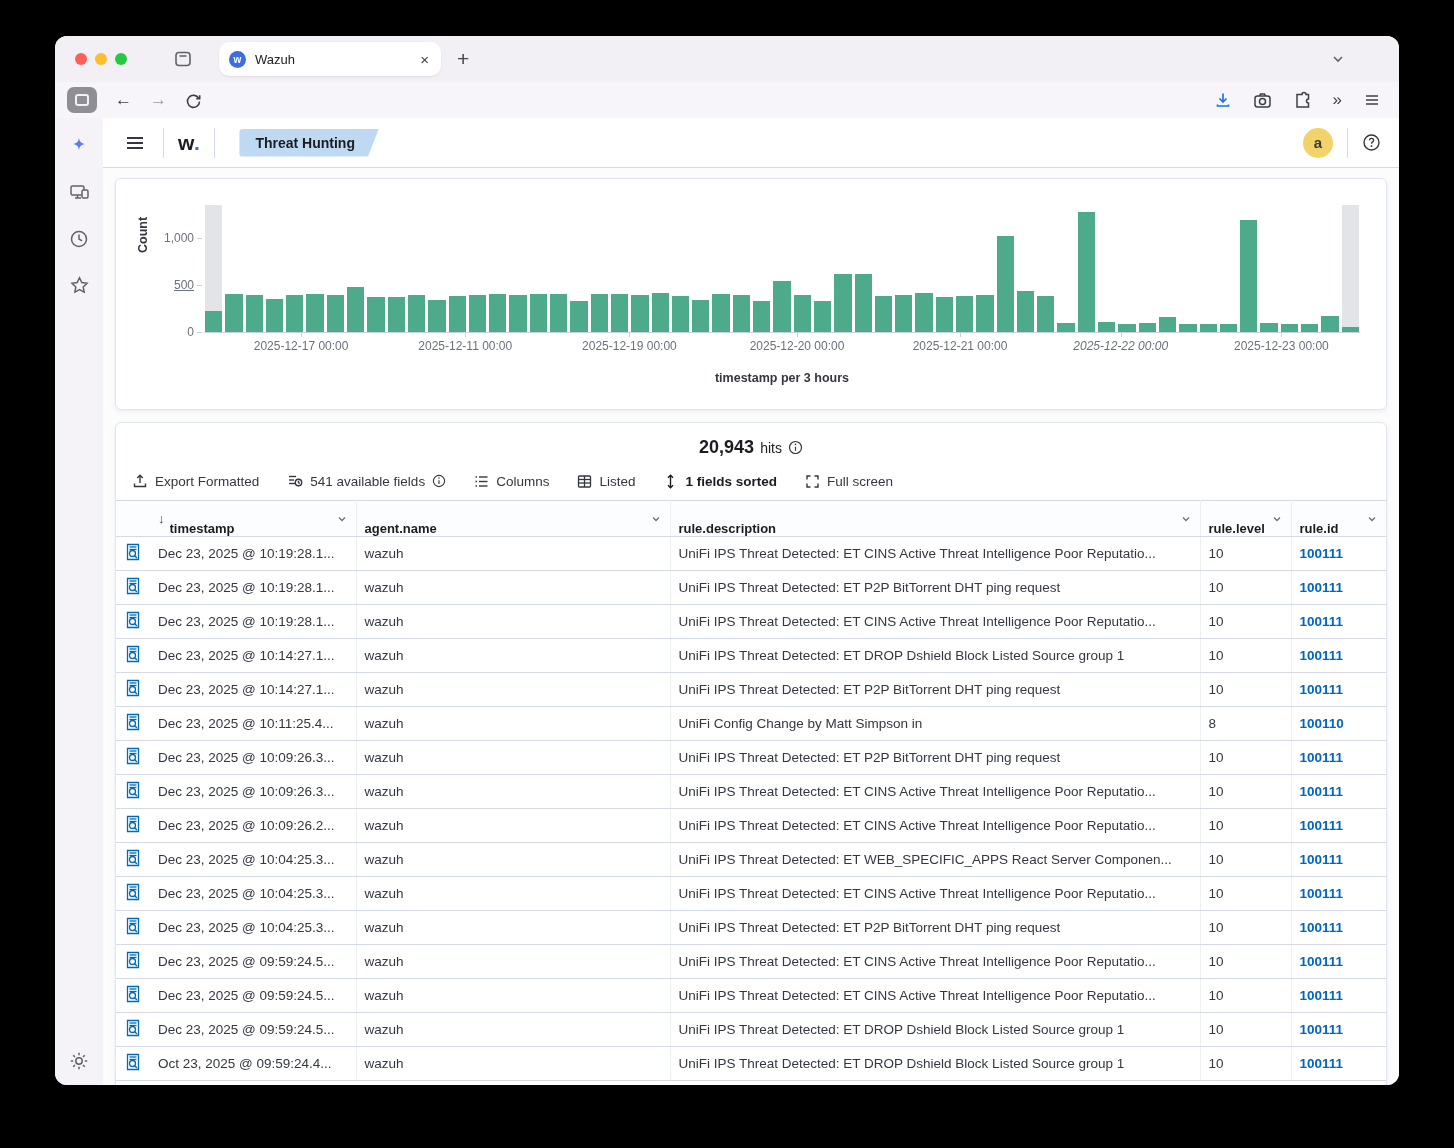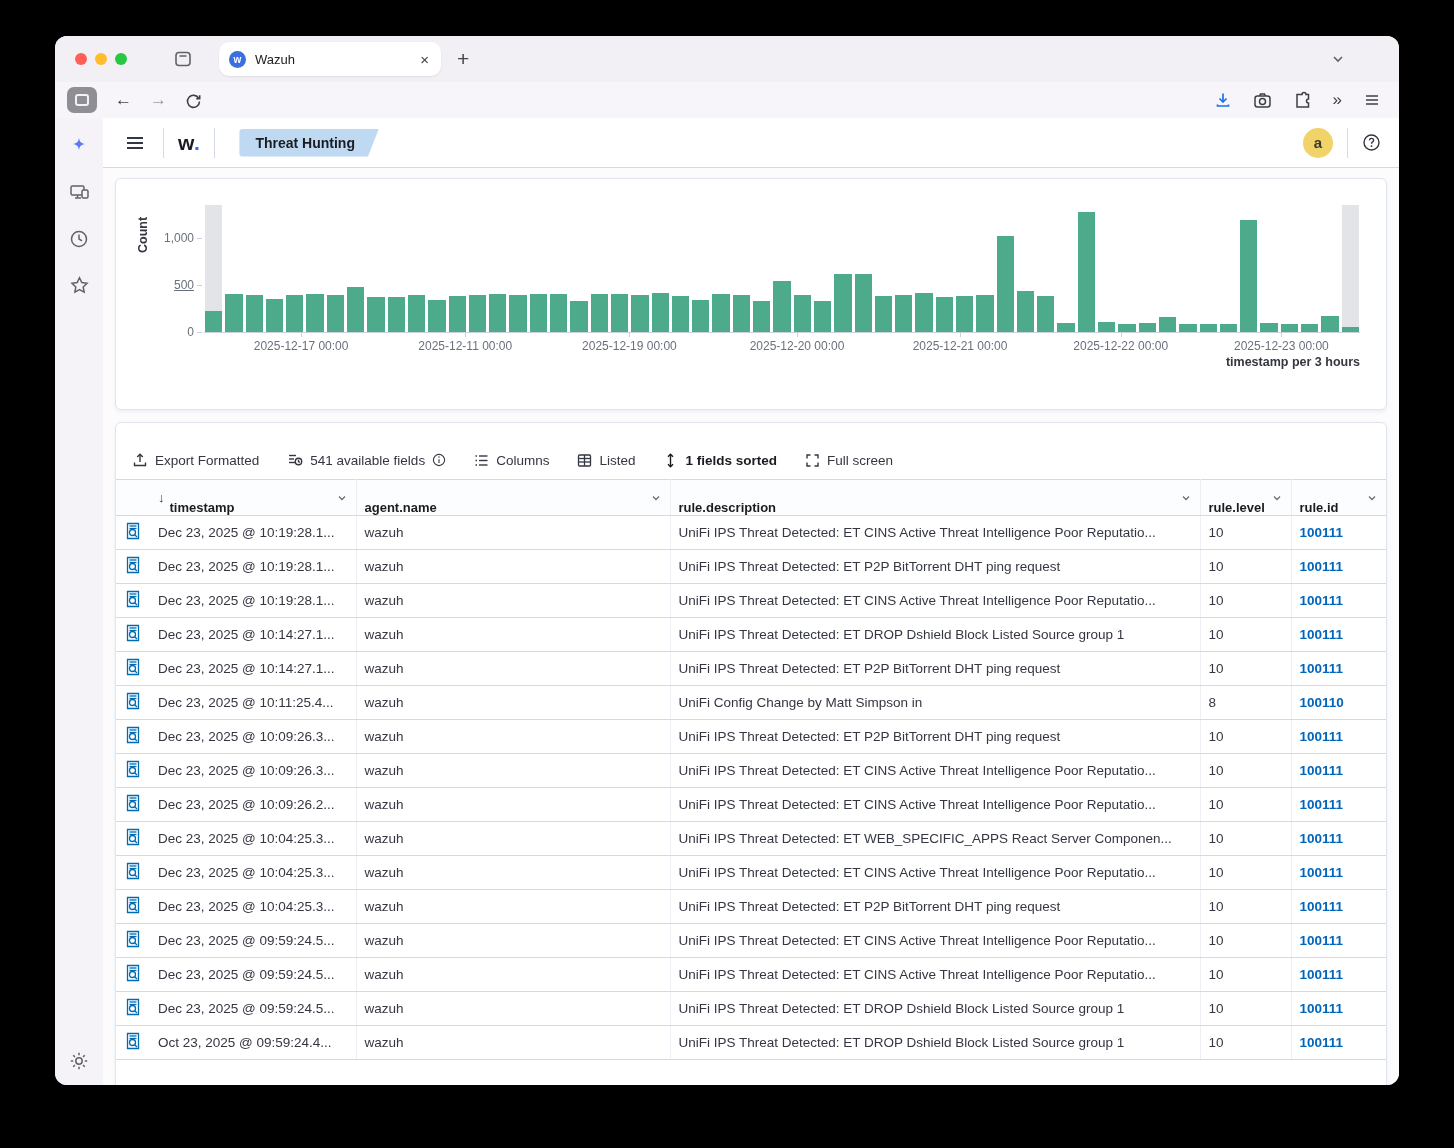--- a/index.html
+++ b/index.html
@@ -69,21 +69,21 @@
   .plot { position:relative; height:128px; border-bottom:1px solid #cad0dc; }
   .ytick { position:absolute; right:100%; transform:translateY(50%); font-size:12px; color:#69707d; padding-right:10px; white-space:nowrap; }
   .ytick::after { content:""; position:absolute; right:2px; top:50%; width:5px; height:1px; background:#cad0dc; }
   .bars { position:absolute; inset:0; display:flex; align-items:flex-end; gap:3px; padding:0 1px; }
   .bar-slot { flex:1; position:relative; height:100%; }
   .bar { position:absolute; bottom:0; left:0; right:0; background:#4dab8c; }
   .ghost { position:absolute; bottom:0; left:0; right:0; height:100%; background:#e3e4e8; }
   .x-labels { position:relative; height:22px; }
   .x-label { position:absolute; top:6px; transform:translateX(-50%); font-size:12px; color:#69707d; white-space:nowrap; }
   .x-tick { position:absolute; top:0; width:1px; height:4px; background:#cad0dc; }
-  .x-title { text-align:right; font-size:12.5px; font-weight:bold; color:#343741; margin-top:0; }
+  .x-title { text-align:center; font-size:12.5px; font-weight:bold; color:#343741; margin-top:16px; }
 
   
   .hits-card { margin-top:12px; padding-top:14px; min-height:690px; }
   .hits-line { text-align:center; font-size:14px; color:#1a1c21; display:flex; align-items:center; justify-content:center; gap:6px; }
   .hits-count { font-size:18px; font-weight:bold; }
   .hits-range { text-align:center; font-size:14px; color:#343741; margin-top:5px; }
   .grid-toolbar { display:flex; align-items:center; gap:28px; padding:15px 16px 11px; font-size:13.5px; color:#343741; }
   .tool-item { display:flex; align-items:center; gap:7px; }
   .tool-item.bold { font-weight:bold; color:#1a1c21; }
   .tool-icon { display:flex; color:#343741; }
@@ -431,30 +431,41 @@
                   <span class="x-label" style="left: 8.4%;">2025-12-17 00:00</span>
                   <span class="x-tick" style="left: 22.6%;"></span>
                   <span class="x-label" style="left: 22.6%;">2025-12-11 00:00</span>
                   <span class="x-tick" style="left: 36.8%;"></span>
                   <span class="x-label" style="left: 36.8%;">2025-12-19 00:00</span>
                   <span class="x-tick" style="left: 51.3%;"></span>
                   <span class="x-label" style="left: 51.3%;">2025-12-20 00:00</span>
                   <span class="x-tick" style="left: 65.4%;"></span>
                   <span class="x-label" style="left: 65.4%;">2025-12-21 00:00</span>
                   <span class="x-tick" style="left: 79.3%;"></span>
-                  <span class="x-label" style="left: 79.3%;">2025-12-22 00:00</span>
+                  <span class="x-label" style="left: 79.3%; font-style: italic;">2025-12-22 00:00</span>
                   <span class="x-tick" style="left: 93.2%;"></span>
                   <span class="x-label" style="left: 93.2%;">2025-12-23 00:00</span>
                 </div>
               <div class="x-title">timestamp per 3 hours</div>
             </div>
           </div>
         </div>
 
         <div class="card hits-card">
+          <div class="hits-line">
+            <span class="hits-count">20,943</span>
+            <span>hits</span>
+            <span class="tool-icon">
+              <svg width="15" height="15" viewBox="0 0 15 15" fill="none" stroke="#343741" stroke-width="1.2">
+                <circle cx="7.5" cy="7.5" r="6"></circle>
+                  <line x1="7.5" y1="6.8" x2="7.5" y2="10.8"></line>
+                  <circle cx="7.5" cy="4.4" r=".8" fill="#343741" stroke="none"></circle>
+              </svg>
+            </span>
+          </div>
 
           <div class="grid-toolbar">
             <span class="tool-item">
               <span class="tool-icon">
                 <svg width="16" height="16" viewBox="0 0 16 16" fill="none" stroke="currentColor" stroke-width="1.4">
                   <path d="M8 10V2.5"></path>
                     <polyline points="5.2,5 8,2.2 10.8,5"></polyline>
                     <path d="M2.5 10.5v3h11v-3"></path>
                 </svg>
               </span>

